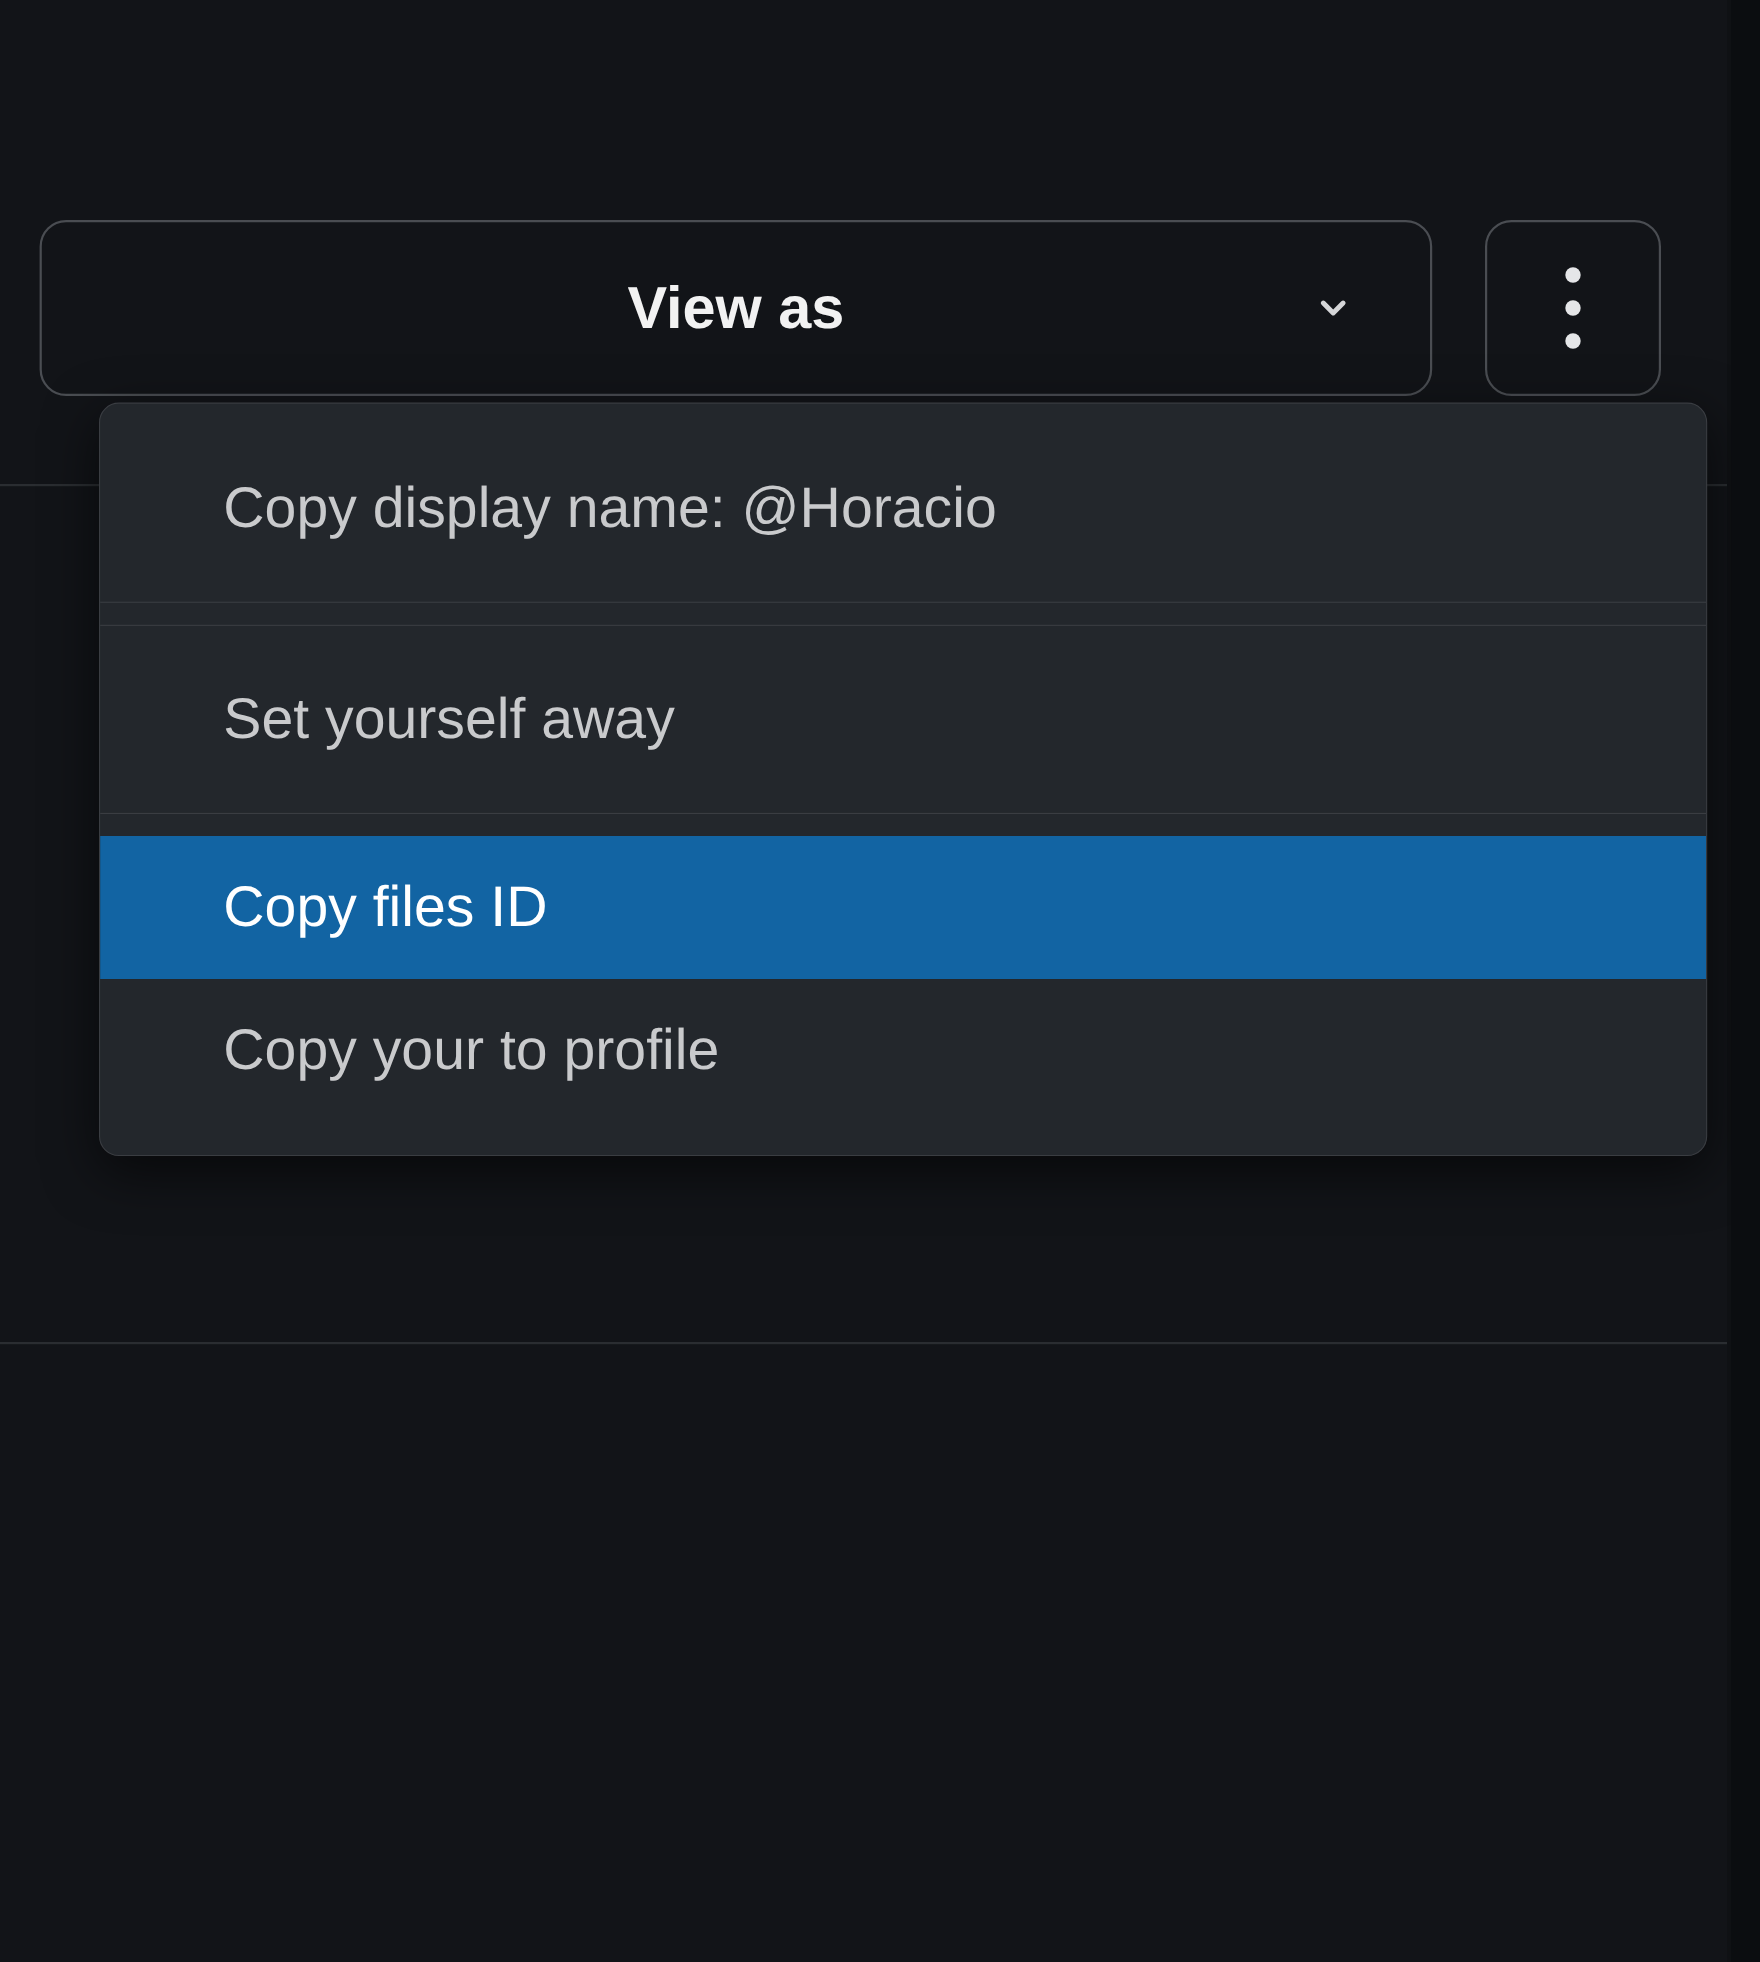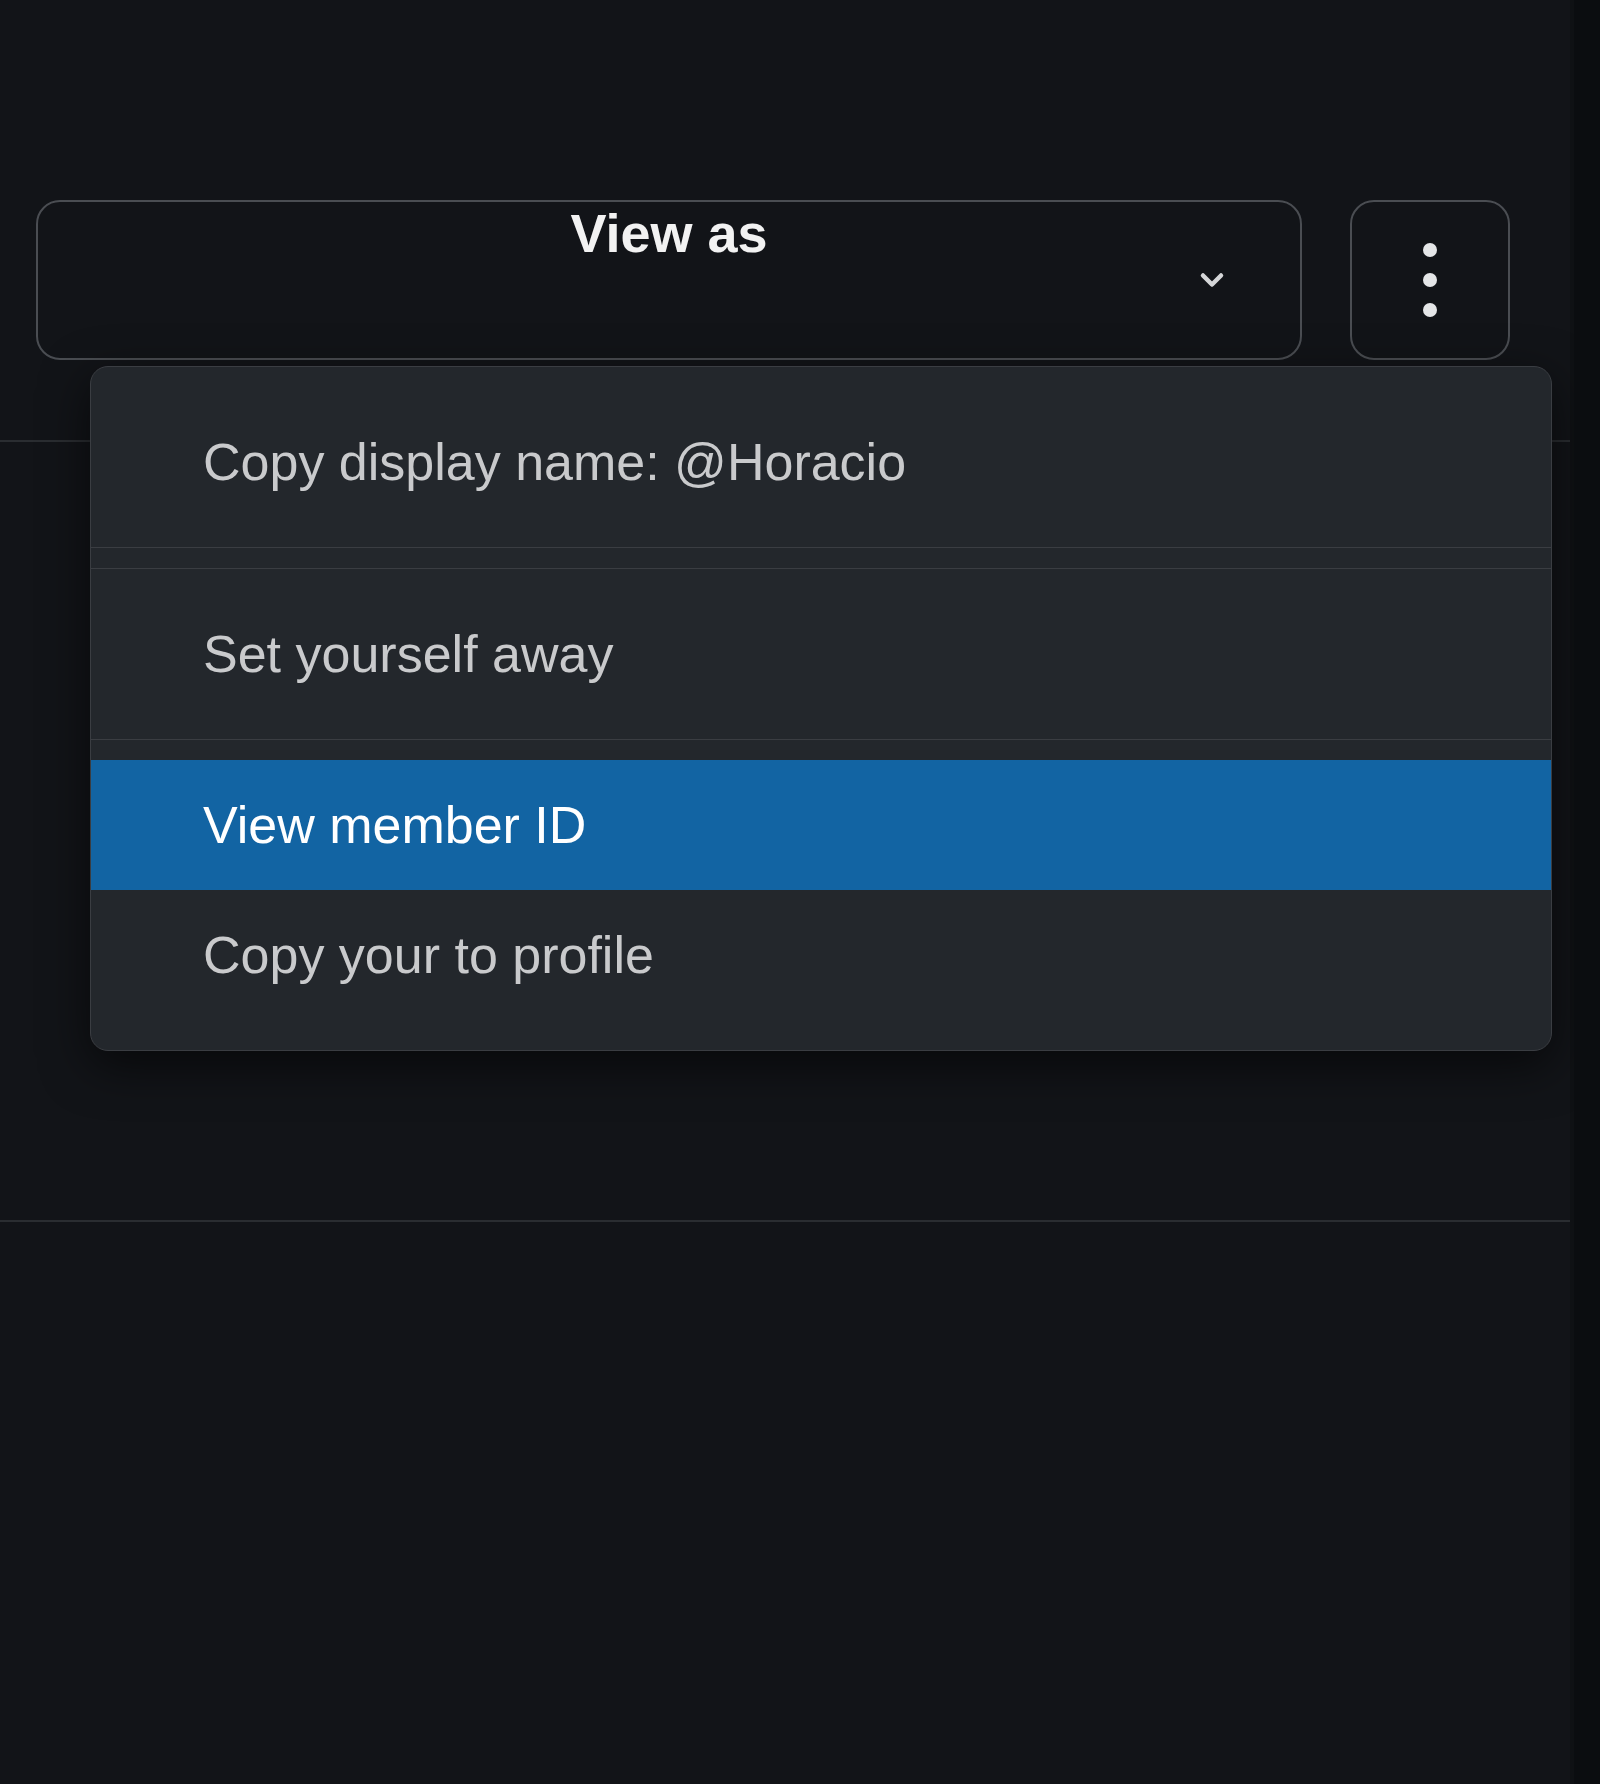--- a/index.html
+++ b/index.html
@@ -58,20 +58,21 @@
     gap: 48px;
   }
   .view-as-btn {
     flex: 1;
     height: 160px;
     border: 2px solid #4a4d52;
     border-radius: 24px;
     background: transparent;
     color: #ebebeb;
     display: flex;
+    align-items: center;
     justify-content: center;
     position: relative;
     cursor: pointer;
   }
   .view-as-label {
     font-size: 54px;
     font-weight: 700;
     color: #f2f2f2;
   }
   .chevron {
@@ -188,21 +189,21 @@
 
     <div class="divider"></div>
 
     <div class="menu-item">
       <span>Set yourself away</span>
     </div>
 
     <div class="divider"></div>
 
     <div class="menu-item highlight">
-      <span>View member ID</span>
+      <span>Copy files ID</span>
     </div>
     <div class="menu-item">
       <span>Copy your to profile</span>
     </div>
 
   </div>
 
 </div>
 <div class="right-rail"></div>
 

